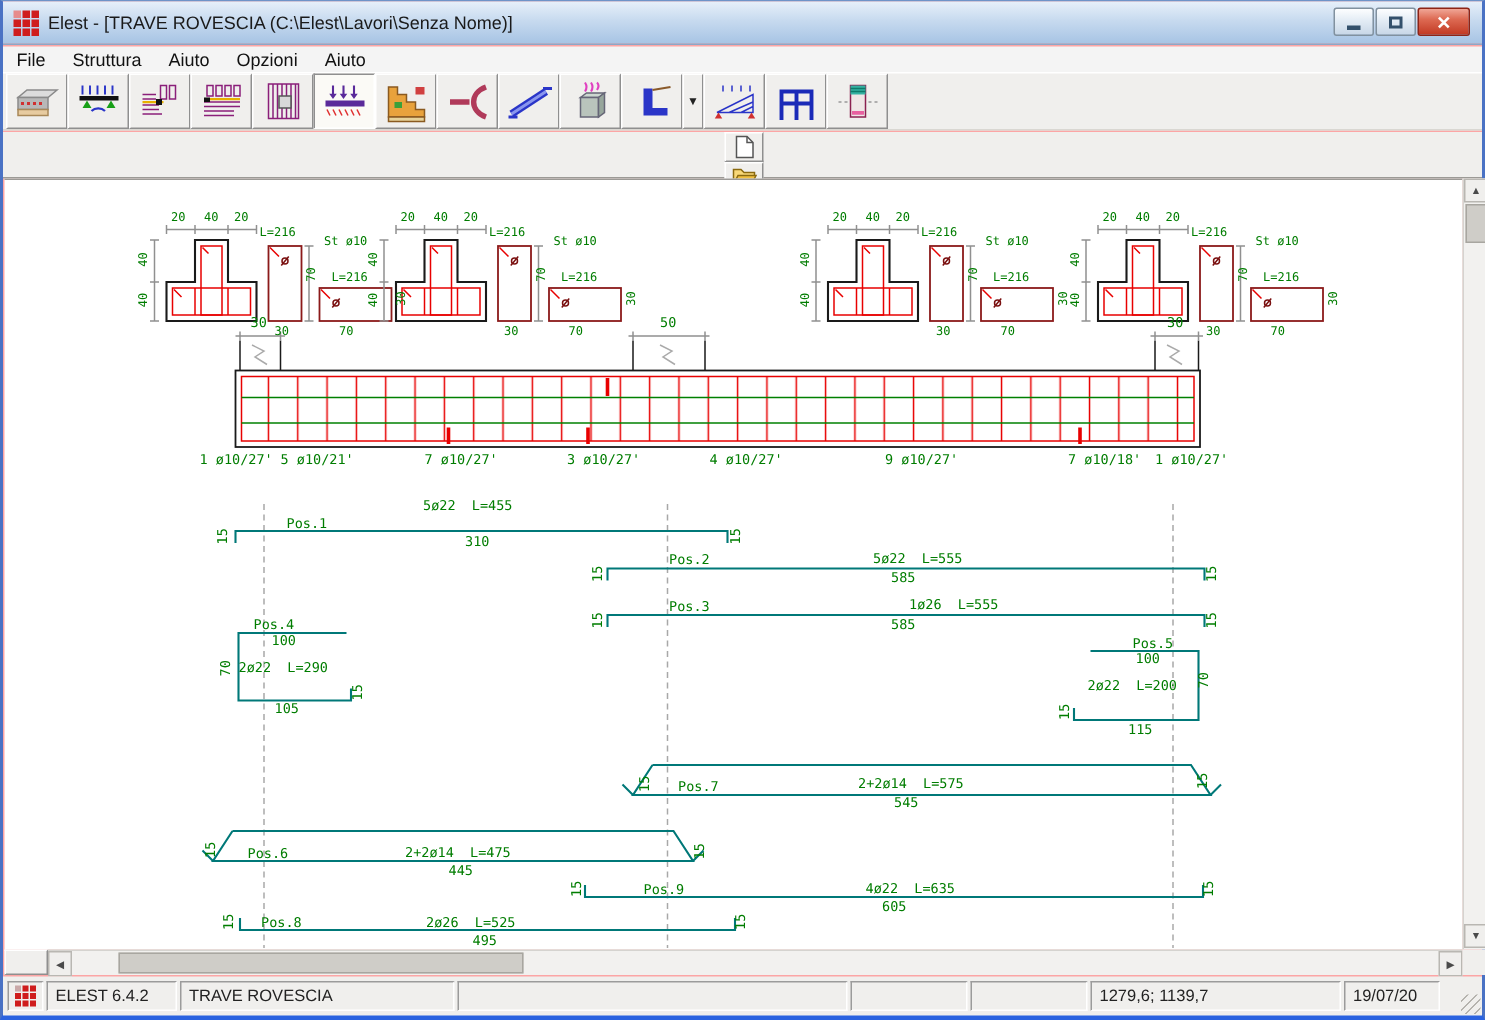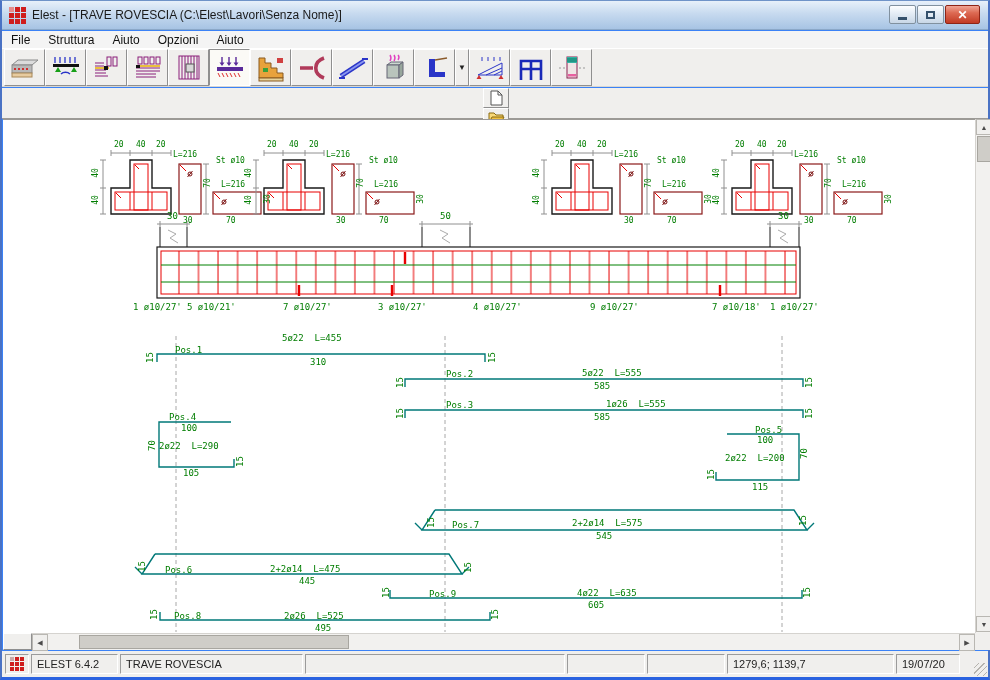--- a/index.html
+++ b/index.html
@@ -1,17 +1,17 @@
 <!DOCTYPE html>
 <html><head>
 <meta charset="utf-8">
 <style>
   * { margin:0; padding:0; box-sizing:border-box; }
   html,body { width:990px; height:680px; overflow:hidden; font-family:"Liberation Sans", sans-serif; }
-  .win { position:relative; width:990px; height:680px; background:#3b82f6;
+  .win { position:relative; width:990px; height:680px; background:#fca5a5;
          border-left:2px solid #4a72c4; border-right:2px solid #4a72c4; border-bottom:4px solid #2b63e0; border-top:1px solid #6f93c8; }
 
   
   .titlebar { position:absolute; left:0; top:0; width:100%; height:29px;
     background:linear-gradient(#e7f0fa, #c7daef 45%, #a7c4e4); border-bottom:1px solid #8ba8c8;
     display:flex; align-items:center; }
   .app-logo { width:17px; height:17px; margin:0 6px 0 7px; display:grid;
     grid-template-columns:repeat(3,1fr); grid-template-rows:repeat(3,1fr); gap:1px; }
   .app-logo i { background:#cf1d1d; }
   .app-logo i.lt { background:#e68c8c; }
@@ -578,21 +578,21 @@
 
       <span class="ct" style="left:131px;top:301px">1 ø10/27'</span>
       <span class="ct" style="left:185px;top:301px">5 ø10/21'</span>
       <span class="ct" style="left:281px;top:301px">7 ø10/27'</span>
       <span class="ct" style="left:376px;top:301px">3 ø10/27'</span>
       <span class="ct" style="left:471px;top:301px">4 ø10/27'</span>
       <span class="ct" style="left:588px;top:301px">9 ø10/27'</span>
       <span class="ct" style="left:710px;top:301px">7 ø10/18'</span>
       <span class="ct" style="left:768px;top:301px">1 ø10/27'</span>
 
-      <span class="ct" style="left:173px;top:344px">Pos.1</span>
+      <span class="ct" style="left:189px;top:344px">Pos.1</span>
       <span class="ct" style="left:280px;top:332px">5ø22  L=455</span>
       <span class="ct" style="left:308px;top:356px">310</span>
       <span class="ct rot" style="left:141px;top:351px">15</span>
       <span class="ct rot" style="left:483px;top:351px">15</span>
 
       <span class="ct" style="left:444px;top:368px">Pos.2</span>
       <span class="ct" style="left:580px;top:367px">5ø22  L=555</span>
       <span class="ct" style="left:592px;top:380px">585</span>
       <span class="ct rot" style="left:391px;top:376px">15</span>
       <span class="ct rot" style="left:800px;top:376px">15</span>

